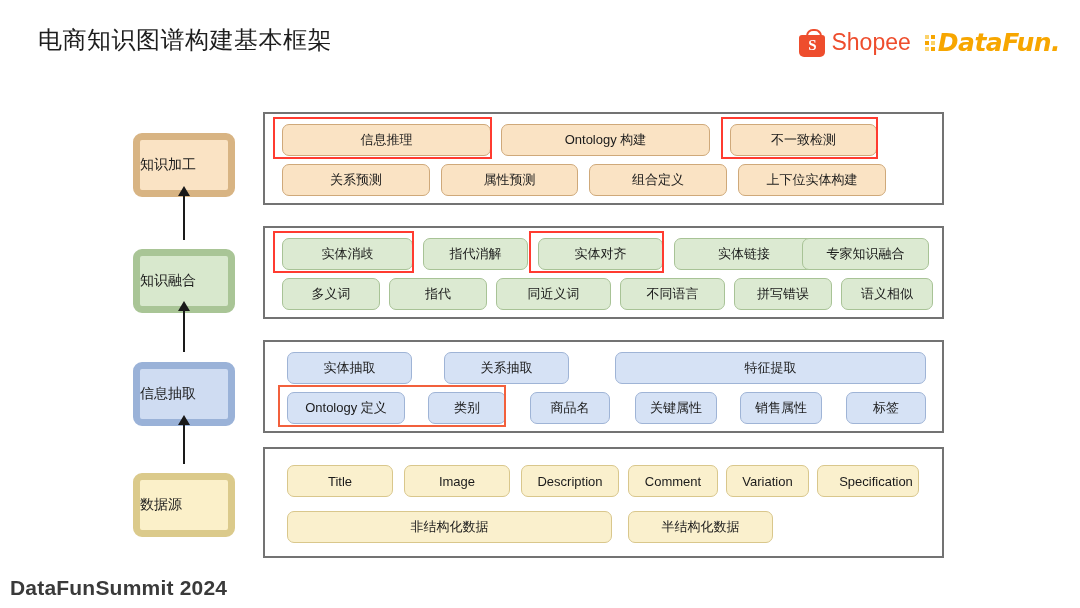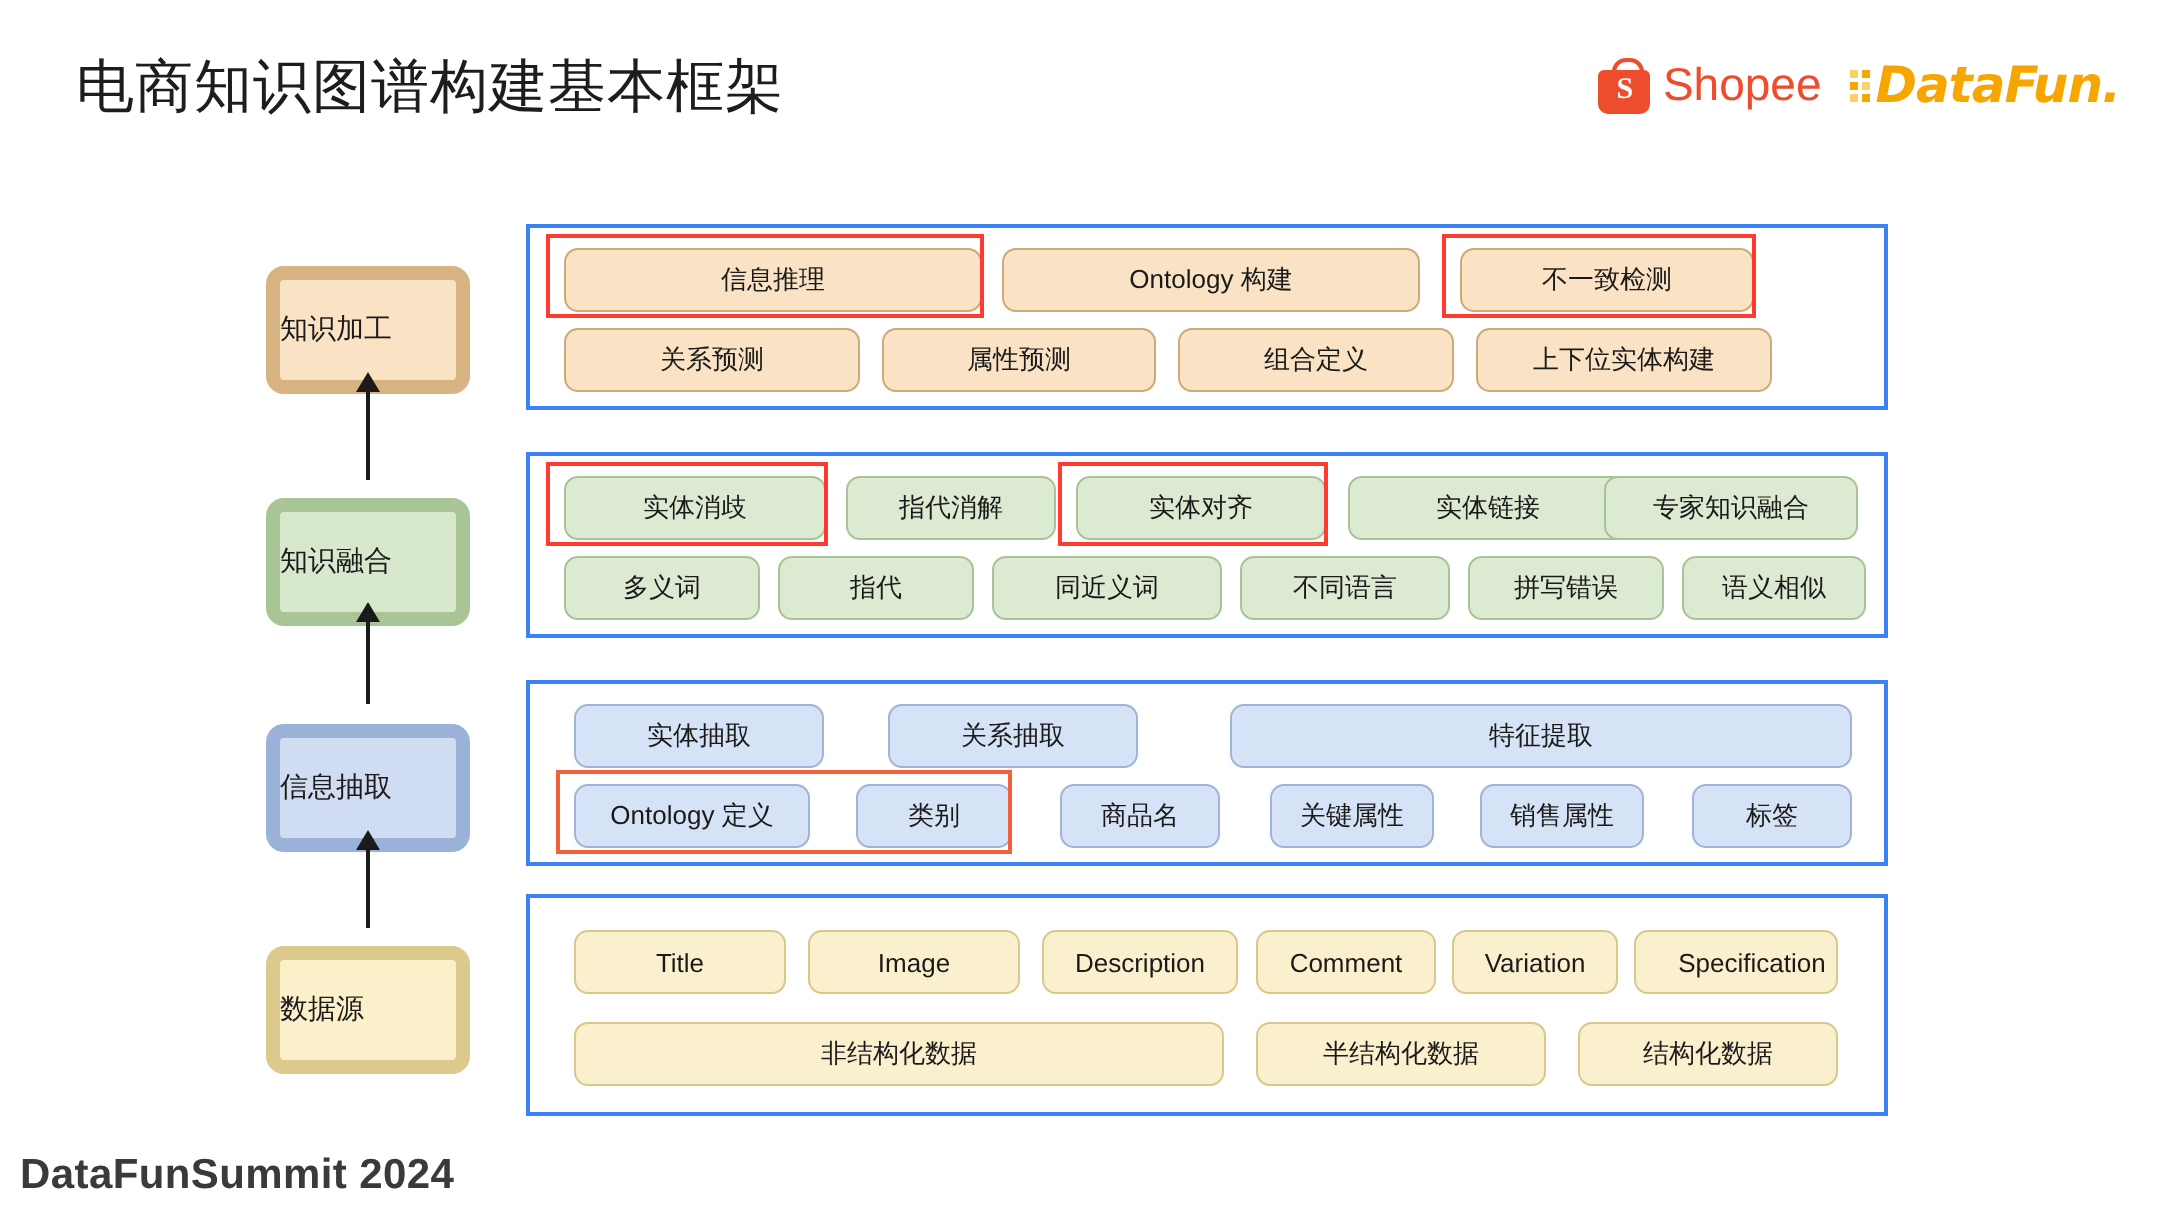--- a/index.html
+++ b/index.html
@@ -14,21 +14,21 @@
     font-family: "Liberation Sans", "DejaVu Sans", sans-serif;
     color: #1a1a1a;
     overflow: hidden;
   }
 
   
   .slide-title {
     position: absolute;
     left: 38px;
     top: 24px;
-    font-size: 29px;
+    font-size: 24px;
     font-weight: 400;
     letter-spacing: 0.5px;
     color: #1d1d1d;
     white-space: nowrap;
   }
   .brand-bar {
     position: absolute;
     right: 20px;
     top: 28px;
     display: flex;
@@ -132,21 +132,21 @@
     border-left: 6px solid transparent;
     border-right: 6px solid transparent;
     border-bottom: 10px solid #1a1a1a;
   }
 
   
   .group {
     position: absolute;
     left: 263px;
     width: 681px;
-    border: 2px solid #3b82f6;
+    border: 2px solid #737373;
     background: #ffffff;
     box-sizing: border-box;
   }
 
   .node {
     position: absolute;
     height: 32px;
     border-radius: 7px;
     border: 1px solid #9a9a9a;
     box-sizing: border-box;
@@ -346,20 +346,17 @@
     <div class="node n-yellow" style="left:552px; top:16px; width:102px;padding-left:16px;">
         <span>Specification</span>
       </div>
 
     <div class="node n-yellow" style="left:22px;  top:62px; width:325px;">
         <span>非结构化数据</span>
       </div>
     <div class="node n-yellow" style="left:363px; top:62px; width:145px;">
         <span>半结构化数据</span>
       </div>
-    <div class="node n-yellow" style="left:524px; top:62px; width:130px;">
-        <span>结构化数据</span>
-      </div>
   </div>
 
 </div>
 
 <div class="footer">DataFunSummit 2024</div>
 
 </body></html>

